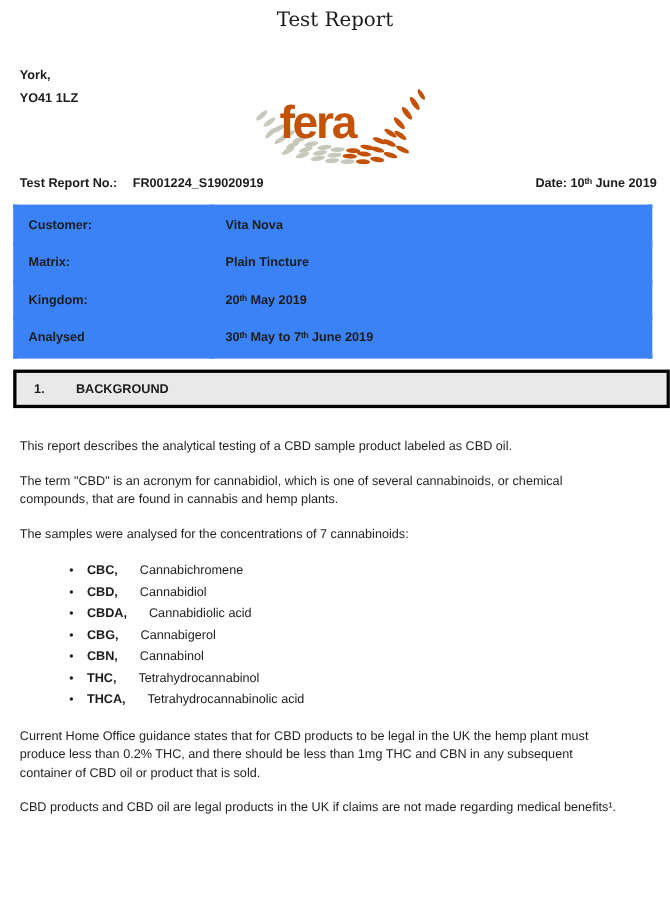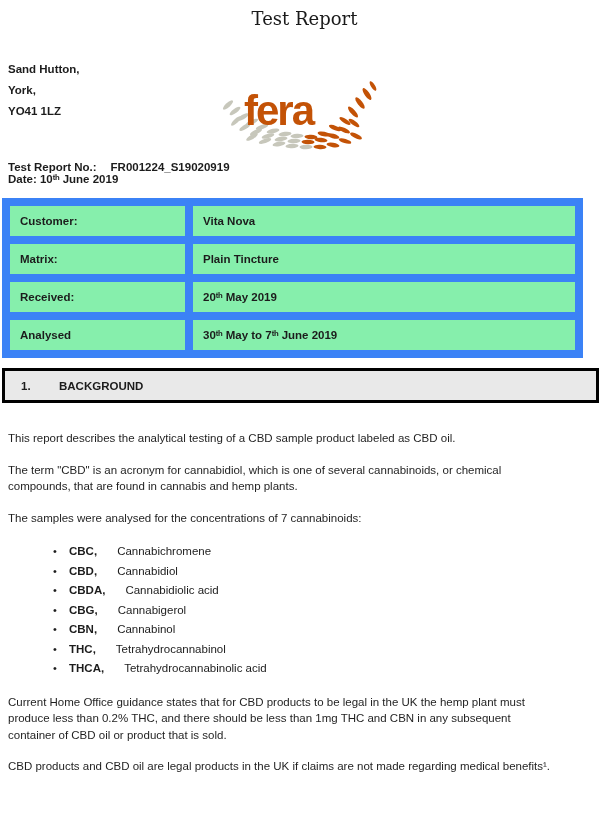--- a/index.html
+++ b/index.html
@@ -9,21 +9,21 @@
   }
   body {
     width: 609px;
     height: 823px;
     overflow: hidden;
     font-family: "Liberation Sans", "DejaVu Sans", sans-serif;
     color: #1c1c1c;
     position: relative;
   }
   .page {
-    padding: 0 2px;
+    padding: 0 12px;
   }
   
   .doc-title {
     margin: 0;
     padding-top: 8px;
     text-align: center;
     font-family: "DejaVu Serif", "Liberation Serif", serif;
     font-weight: normal;
     font-size: 18px;
     color: #1a1a1a;
@@ -49,33 +49,32 @@
   }
   
   .report-row {
     display: flex;
     justify-content: space-between;
     align-items: baseline;
     margin-top: 10px;
     font-weight: bold;
     font-size: 11.5px;
     padding-left: 6px;
-    flex-direction: column;
   }
   .report-no-value { margin-left: 14px; }
   
   table.info-table {
     margin-top: 13px;
     width: 581px;
     border-collapse: collapse;
     border: 3px solid #000;
   }
   table.info-table td {
-    border: 8px solid #3b82f6;
-    background: #86efac;
+    border: 4px solid #3b82f6;
+    background: #3b82f6;
     height: 30px;
     padding: 0 0 0 10px;
     font-weight: bold;
     font-size: 11.5px;
     vertical-align: middle;
   }
   td.col-label { width: 165px; }
   
   .section-box {
     margin-top: 10px;
@@ -121,21 +120,20 @@
 </style>
 </head>
 <body>
 
 <div class="page">
 
   <h1 class="doc-title">Test Report</h1>
 
   <div class="header-row">
     <div class="address">
-      <div class="addr-line">Sand Hutton,</div>
       <div class="addr-line">York,</div>
       <div class="addr-line">YO41 1LZ</div>
     </div>
     <div class="logo-wrap">
       <svg width="162" height="72" viewBox="0 0 162 72" xmlns="http://www.w3.org/2000/svg">
 
         <g fill="#c7c7bb">
           <ellipse rx="6.5" ry="2.2" transform="translate(6 26) rotate(-42)"></ellipse>
           <ellipse rx="6.5" ry="2.2" transform="translate(13 32) rotate(-36)"></ellipse>
           <ellipse rx="6.5" ry="2.2" transform="translate(21 38) rotate(-30)"></ellipse>
@@ -192,21 +190,21 @@
     <tbody>
       <tr>
         <td class="col-label">Customer:</td>
         <td>Vita Nova</td>
       </tr>
       <tr>
         <td class="col-label">Matrix:</td>
         <td>Plain Tincture</td>
       </tr>
       <tr>
-        <td class="col-label">Received:</td>
+        <td class="col-label">Kingdom:</td>
         <td>20ᵗʰ May 2019</td>
       </tr>
       <tr>
         <td class="col-label">Analysed</td>
         <td>30ᵗʰ May to 7ᵗʰ June 2019</td>
       </tr>
     </tbody>
   </table>
 
   <div class="section-box">

